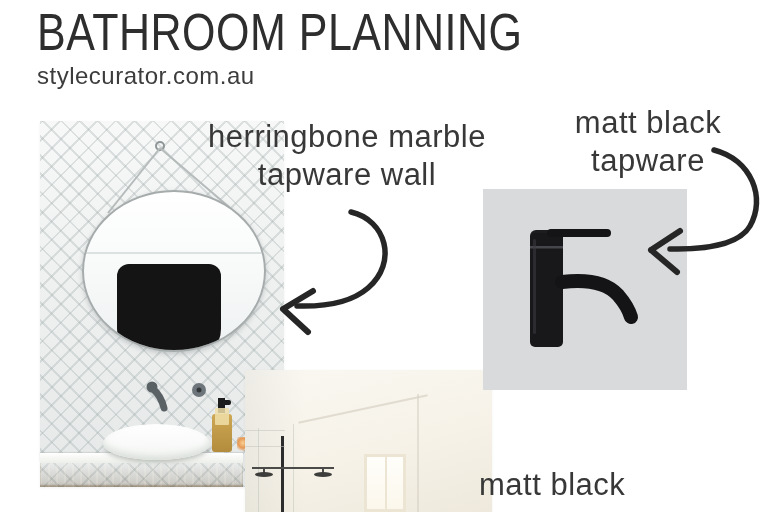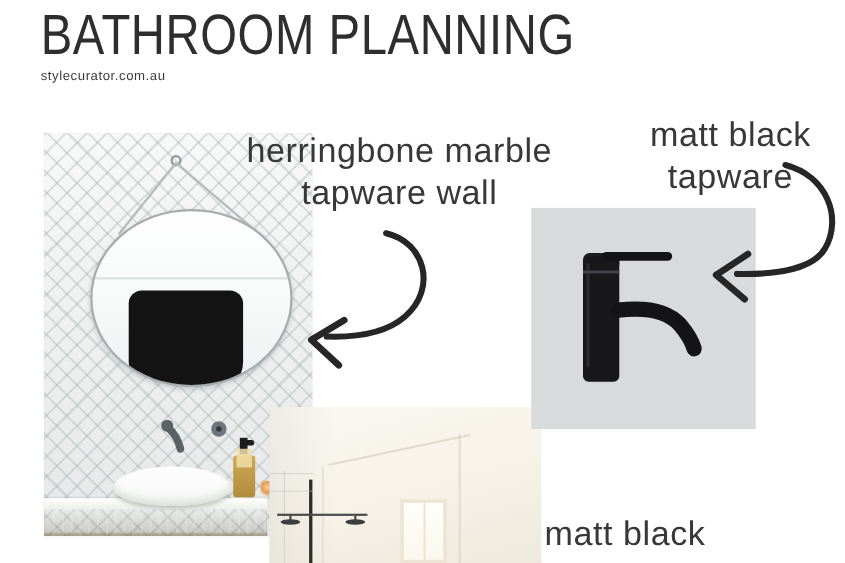--- a/index.html
+++ b/index.html
@@ -8,21 +8,21 @@
     font-family:"Liberation Sans",sans-serif;color:var(--ink,#2e2e2e);
   }
   .abs{position:absolute;}
 
   
   .title{
     left:37px;top:7px;font-size:43px;font-weight:300;letter-spacing:.5px;
     line-height:1;transform:scaleY(1.2);transform-origin:top left;color:var(--ink,#2e2e2e);
     white-space:nowrap;
   }
-  .site{left:37px;top:62px;font-size:12px;letter-spacing:.5px;color:#3c3c3c;}
+  .site{left:37px;top:62px;font-size:24px;letter-spacing:.5px;color:#3c3c3c;}
 
   
   .photo-left{left:40px;top:121px;width:244px;height:366px;box-shadow:0 1px 3px rgba(0,0,0,.06);}
   .tile-wall{
     inset:0;
     background-color:var(--tile-base,#edefee);
     background-image:
       repeating-linear-gradient(45deg, rgba(156,168,168,.30) 0 2px, rgba(0,0,0,0) 2px 13px),
       repeating-linear-gradient(-45deg, rgba(156,168,168,.30) 0 2px, rgba(0,0,0,0) 2px 13px),
       linear-gradient(180deg, rgba(255,255,255,.55), rgba(205,212,212,.25));
@@ -84,21 +84,21 @@
   .stem-a{left:18px;top:99px;width:2px;height:4px;background:#4a4a48;}
   .stem-b{left:77px;top:99px;width:2px;height:4px;background:#4a4a48;}
   .head-a{left:10px;top:102px;width:18px;height:5px;border-radius:50%;background:#3d3d3b;}
   .head-b{left:69px;top:102px;width:18px;height:5px;border-radius:50%;background:#3d3d3b;}
 
   
   .swatch{left:483px;top:189px;width:204px;height:201px;background:var(--swatch-bg,#d9dadb);}
   .swatch svg{display:block;}
 
   
-  .ann{font-size:31px;letter-spacing:.5px;color:#383838;line-height:1.24;white-space:nowrap;margin-left:16px;}
+  .ann{font-size:31px;letter-spacing:.5px;color:#383838;line-height:1.24;white-space:nowrap;}
   .ann-wall{left:206px;top:118px;width:282px;text-align:center;}
   .ann-tap{left:563px;top:104px;width:170px;text-align:center;}
   .ann-bottom{left:479px;top:466px;}
 
   .arrows{inset:0;width:768px;height:512px;pointer-events:none;}
   .z2{z-index:2}.z3{z-index:3}.z5{z-index:5}
 </style>
 </head>
 <body>
 

